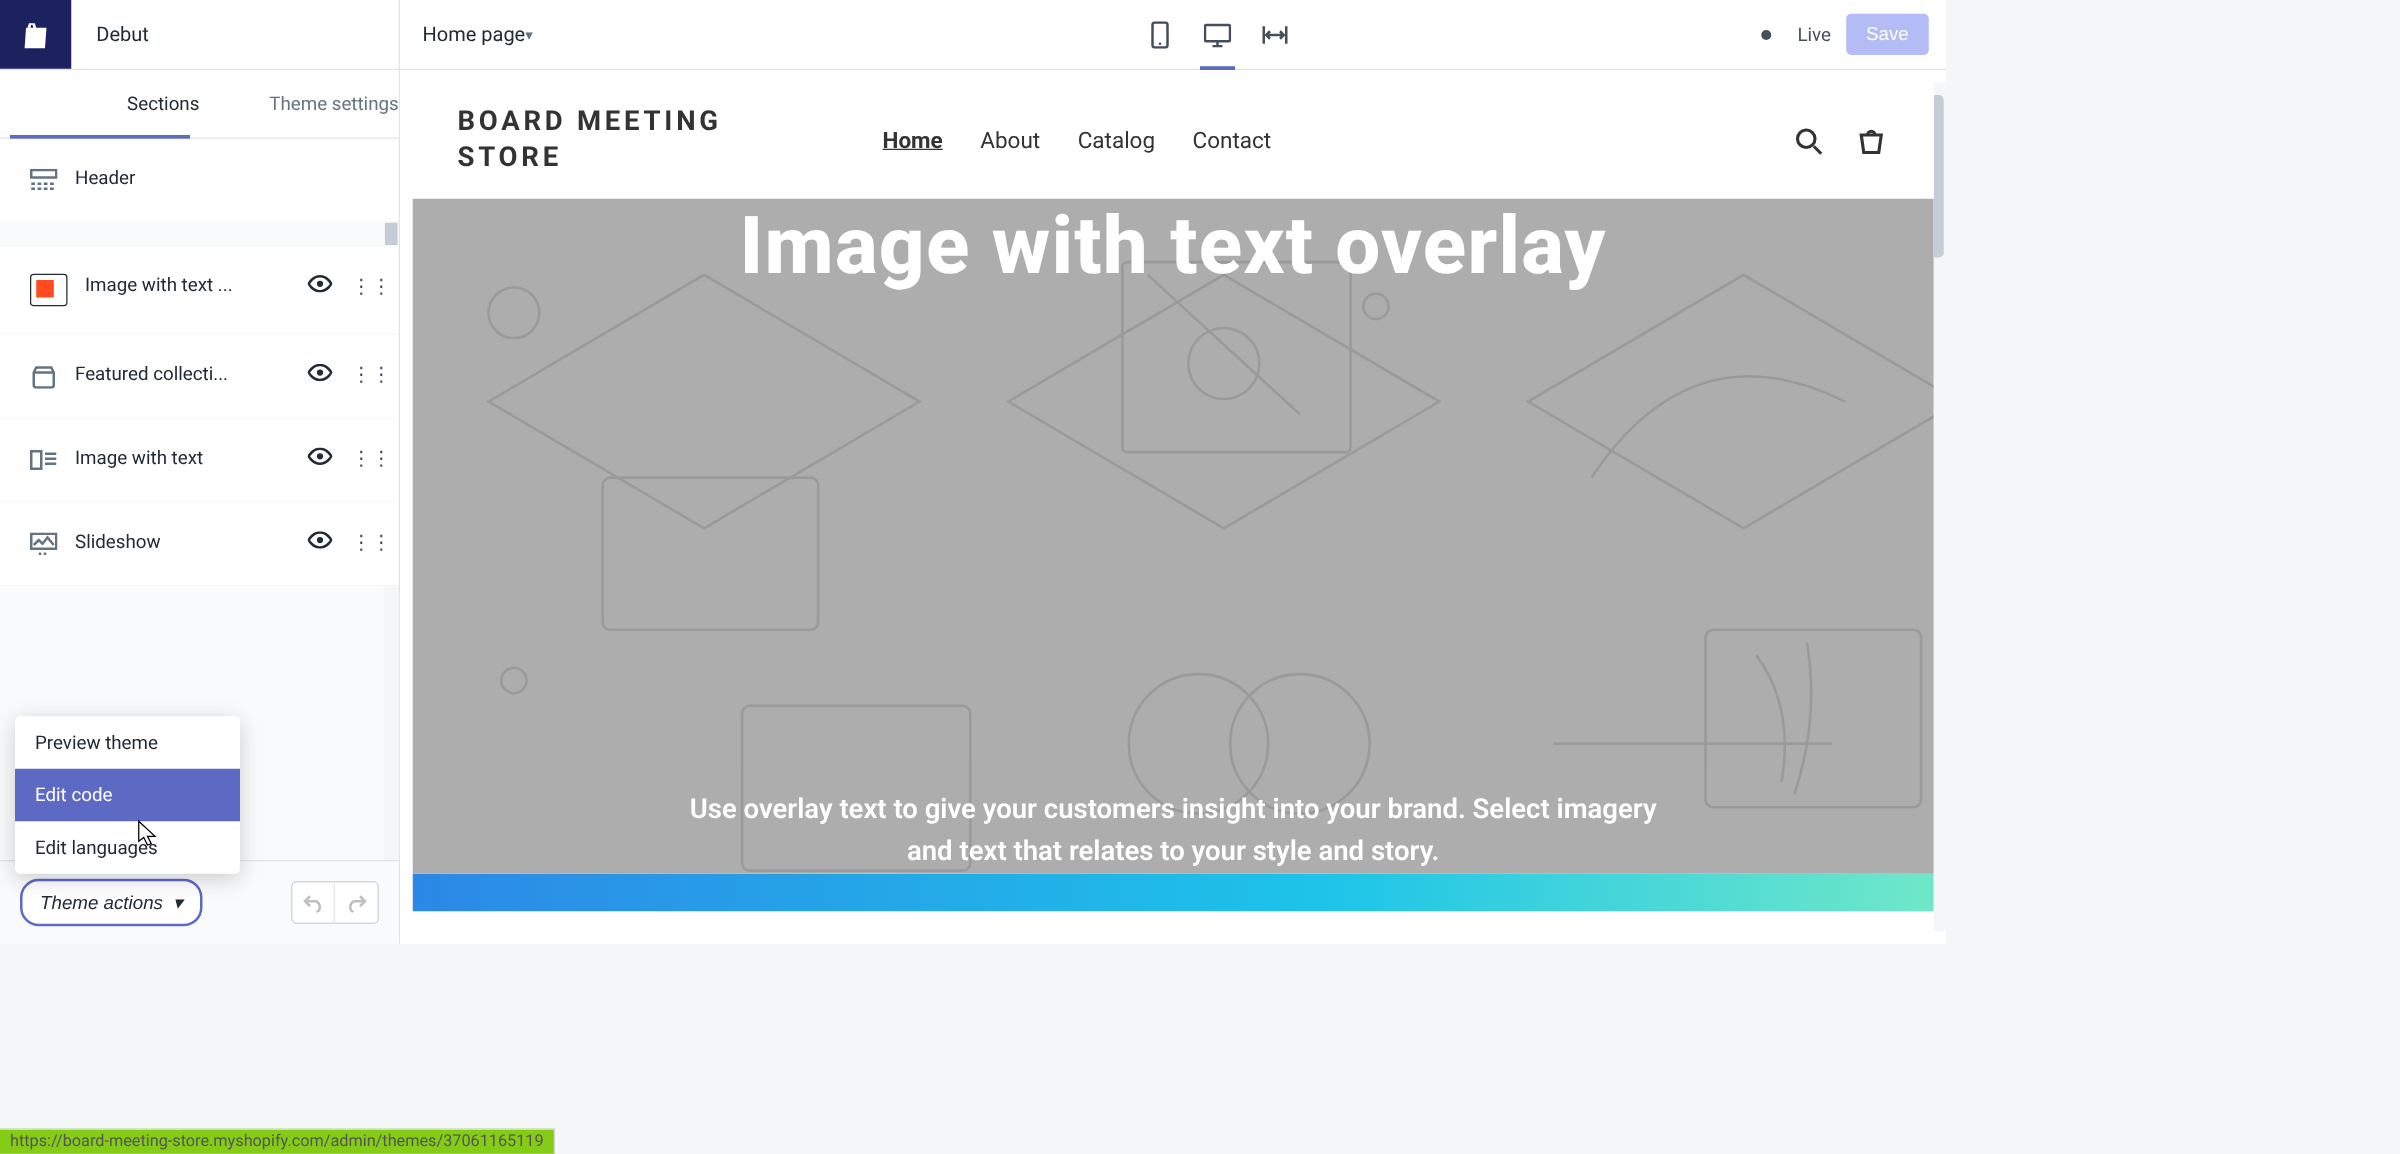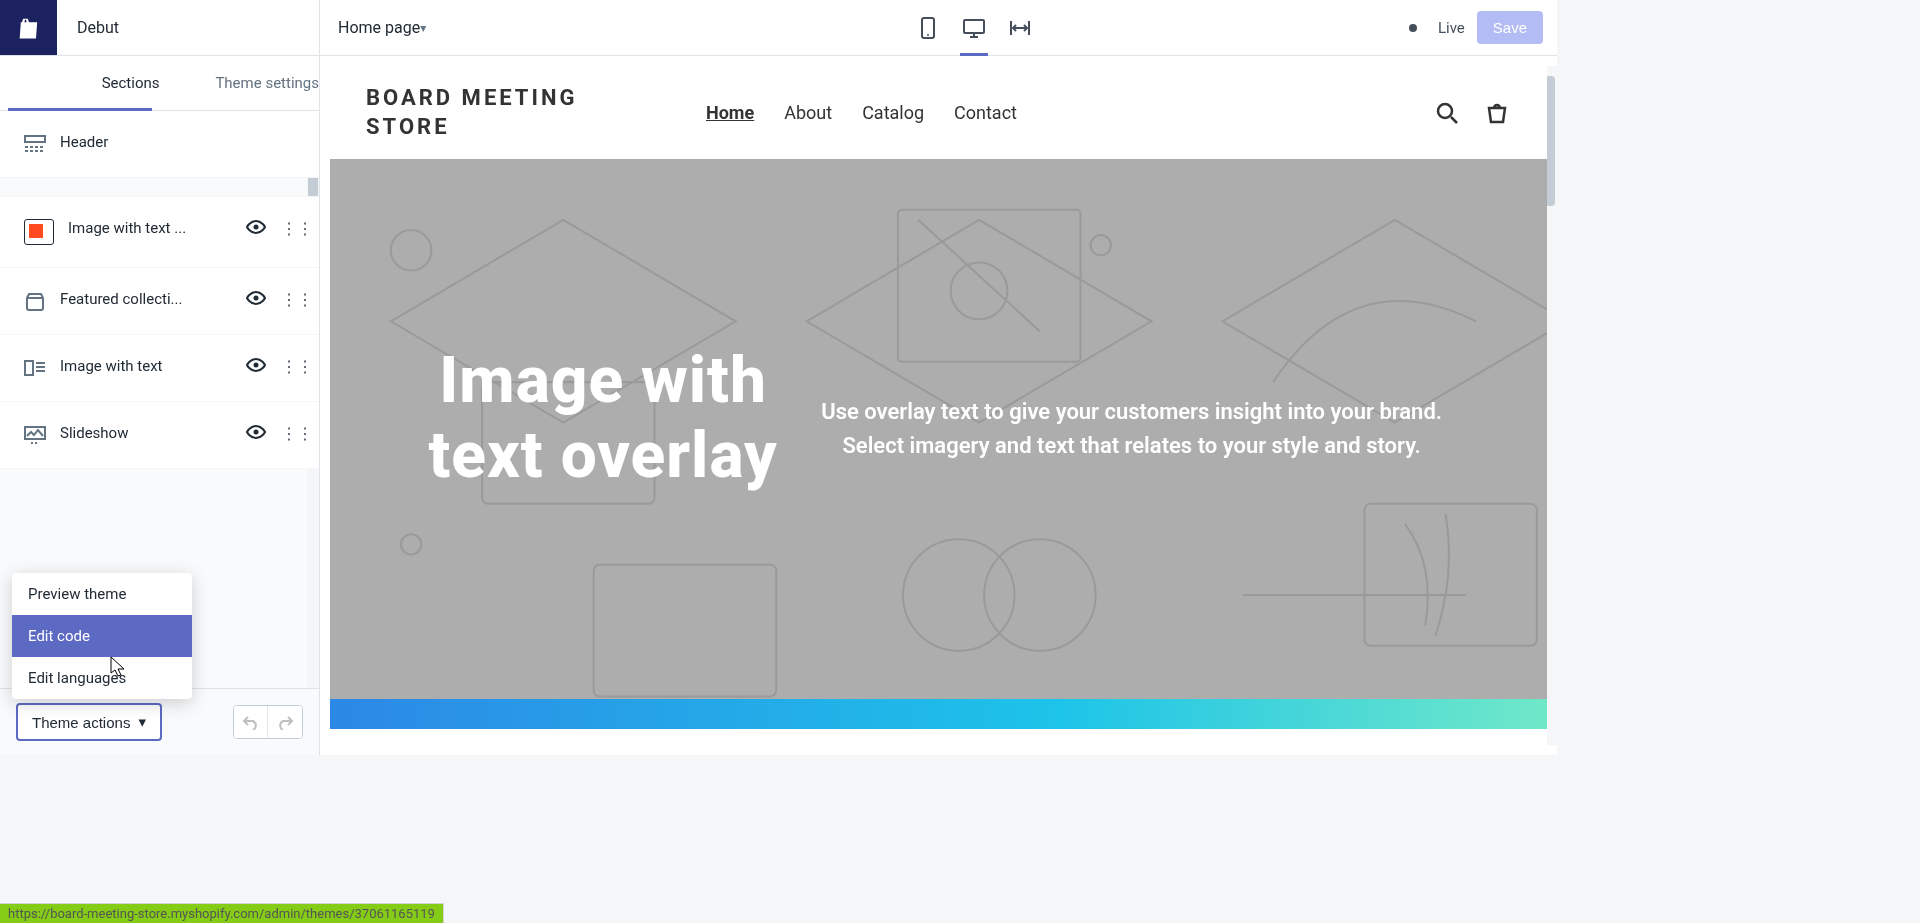--- a/index.html
+++ b/index.html
@@ -168,24 +168,25 @@
   display: flex;
   align-items: center;
   justify-content: space-between;
   background: #f9fafb;
 }
 .theme-actions-btn {
   border: 2px solid #5c6ac4;
   color: #212b36;
   background: #fff;
   padding: 8px 14px;
-  border-radius: 4px;
+  border-radius: 15px;
   font-size: 15px;
   display: flex; align-items: center; gap: 8px;
   cursor: pointer;
+  font-style: italic;
 }
 .undo-redo {
   display: flex; gap: 0;
   border: 1px solid #c4cdd5;
   border-radius: 4px;
   overflow: hidden;
   background:#fff;
 }
 .undo-redo button {
   border: none; background: #fff; width: 34px; height: 32px;
@@ -249,23 +250,23 @@
 .store-nav a { font-size: 18px; color: #333; text-decoration: none; cursor:pointer; }
 .store-nav a.active { text-decoration: underline; font-weight: bold; }
 .store-icons { margin-left: auto; display: flex; gap: 22px; }
 .store-icons .ic { width: 28px; height: 28px; cursor:pointer; color:#333; display:flex; align-items:center; justify-content:center; }
 
 .hero {
   position: relative;
   height: 540px;
   background: #adadad;
   display: flex;
-  flex-direction: row;
-  align-items: center;
-  justify-content: flex-start;
+  flex-direction: column;
+  align-items: center;
+  justify-content: space-between;
   text-align: center;
   padding: 0 80px;
   overflow: hidden;
 }
 .hero-bg-lines {
   position:absolute; inset:0; pointer-events:none;
 }
 .hero h1 {
   font-size: 64px;
   font-weight: 800;

